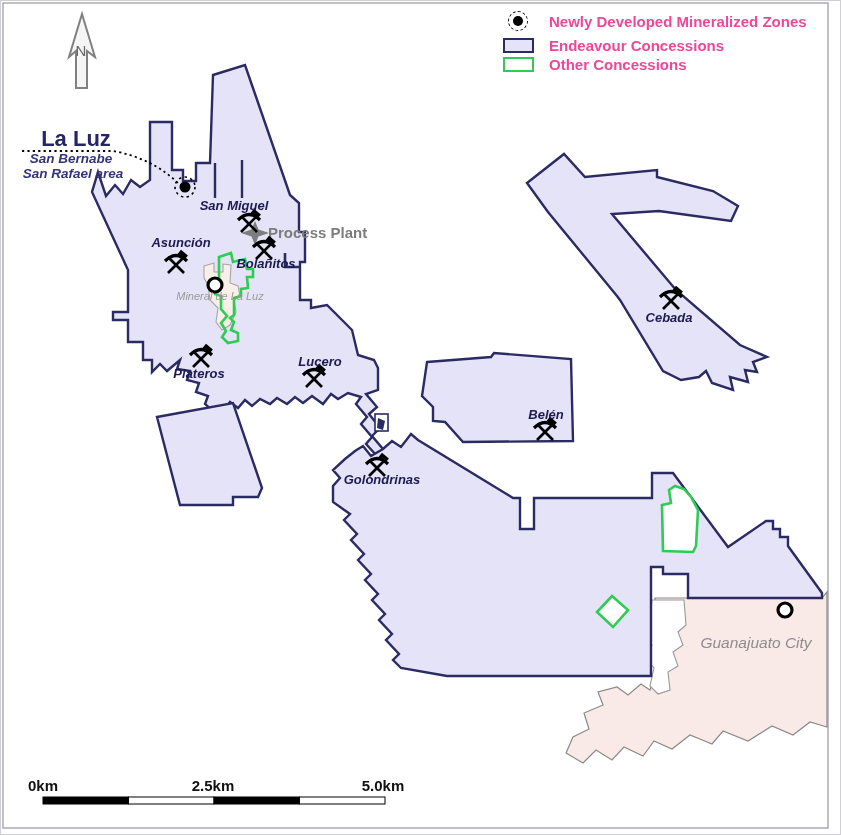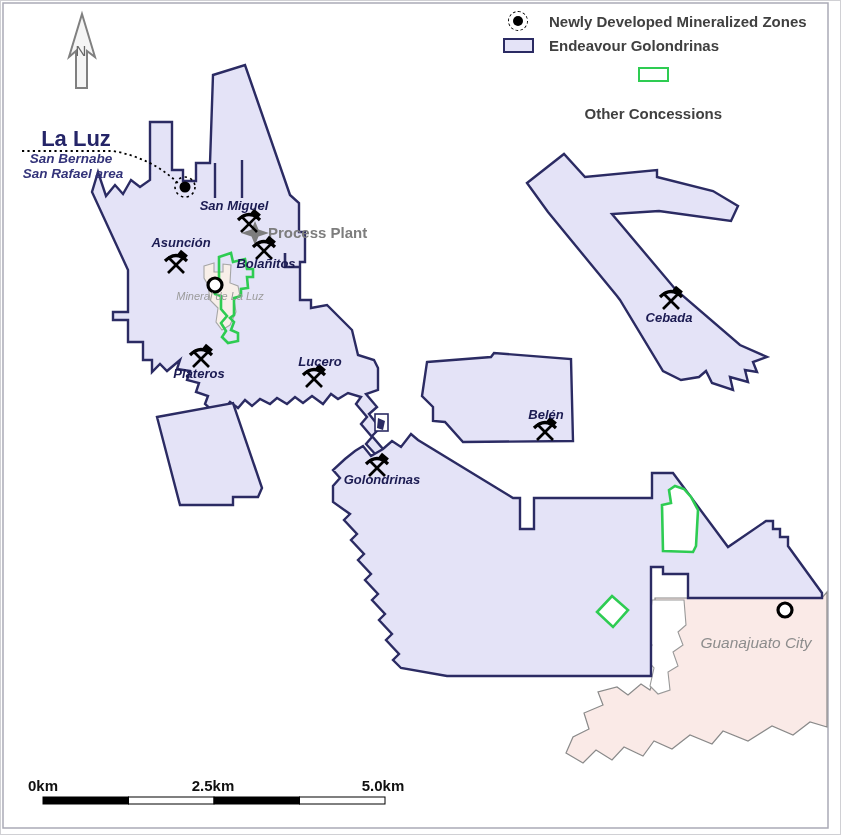--- a/index.html
+++ b/index.html
@@ -11,23 +11,23 @@
   .title-sub{font-family:"Liberation Sans",sans-serif;font-style:italic;font-weight:700;font-size:13.5px;fill:#34347a;}
   .gray-label{font-family:"Liberation Sans",sans-serif;font-weight:700;font-size:15px;fill:#7d7d7d;}
   .community-label{font-family:"Liberation Sans",sans-serif;font-style:italic;font-size:11px;fill:#9b9b9b;}
   .city-label{font-family:"Liberation Sans",sans-serif;font-style:italic;font-size:15.5px;fill:#8d8d8d;}
   .scale-label{font-family:"Liberation Sans",sans-serif;font-weight:700;font-size:15px;fill:#111;}
   .north-n{font-family:"Liberation Sans",sans-serif;font-size:15px;fill:#666;}
 
   .legend{position:absolute;left:500px;top:11px;z-index:5;}
   .legend-row{display:flex;align-items:center;gap:13px;}
   .legend-row + .legend-row{margin-top:6px;}
-  .legend-row.tight{margin-top:2px;flex-direction:column;}
+  .legend-row.tight{margin-top:2px;}
   .legend-swatch-col{width:36px;display:flex;align-items:center;justify-content:center;flex:0 0 36px;}
-  .legend-label{font-size:15px;font-weight:600;color:#404040;white-space:nowrap;}
+  .legend-label{font-size:15px;font-weight:600;color:#ec4899;white-space:nowrap;}
   .sw-zone{width:20px;height:20px;border:1.6px dashed #000;border-radius:50%;
            display:flex;align-items:center;justify-content:center;box-sizing:border-box;}
   .sw-zone-dot{width:10px;height:10px;background:#000;border-radius:50%;}
   .sw-endeavour{width:27px;height:11px;background:#e4e3f7;border:2px solid #2b2b63;}
   .sw-other{width:27px;height:11px;background:#fff;border:2px solid #2ecc52;}
   .sw-community{width:11px;height:11px;border:3px solid #000;border-radius:50%;background:#fff;}
 </style>
 </head>
 <body>
 
@@ -40,21 +40,21 @@
           <div class="sw-zone">
             <div class="sw-zone-dot"></div>
           </div>
         </div>
       <span class="legend-label">Newly Developed Mineralized Zones</span>
     </div>
     <div class="legend-row">
       <div class="legend-swatch-col">
           <div class="sw-endeavour"></div>
         </div>
-      <span class="legend-label">Endeavour Golondrinas</span>
+      <span class="legend-label">Endeavour Concessions</span>
     </div>
     <div class="legend-row tight">
       <div class="legend-swatch-col">
           <div class="sw-other"></div>
         </div>
       <span class="legend-label">Other Concessions</span>
     </div>
   </div>
 
   <svg width="841" height="835" viewBox="0 0 841 835">

